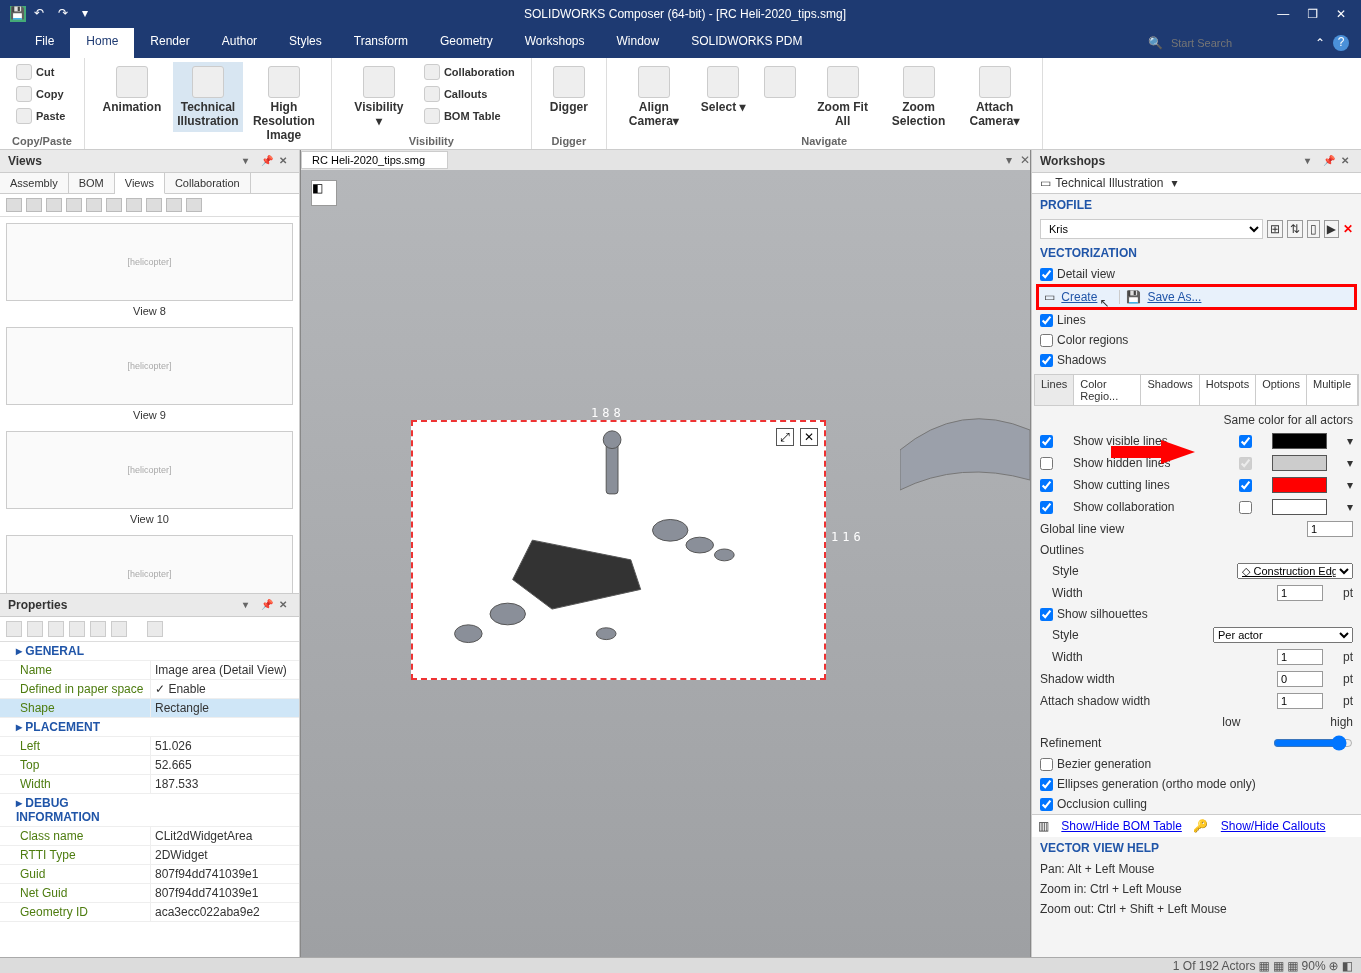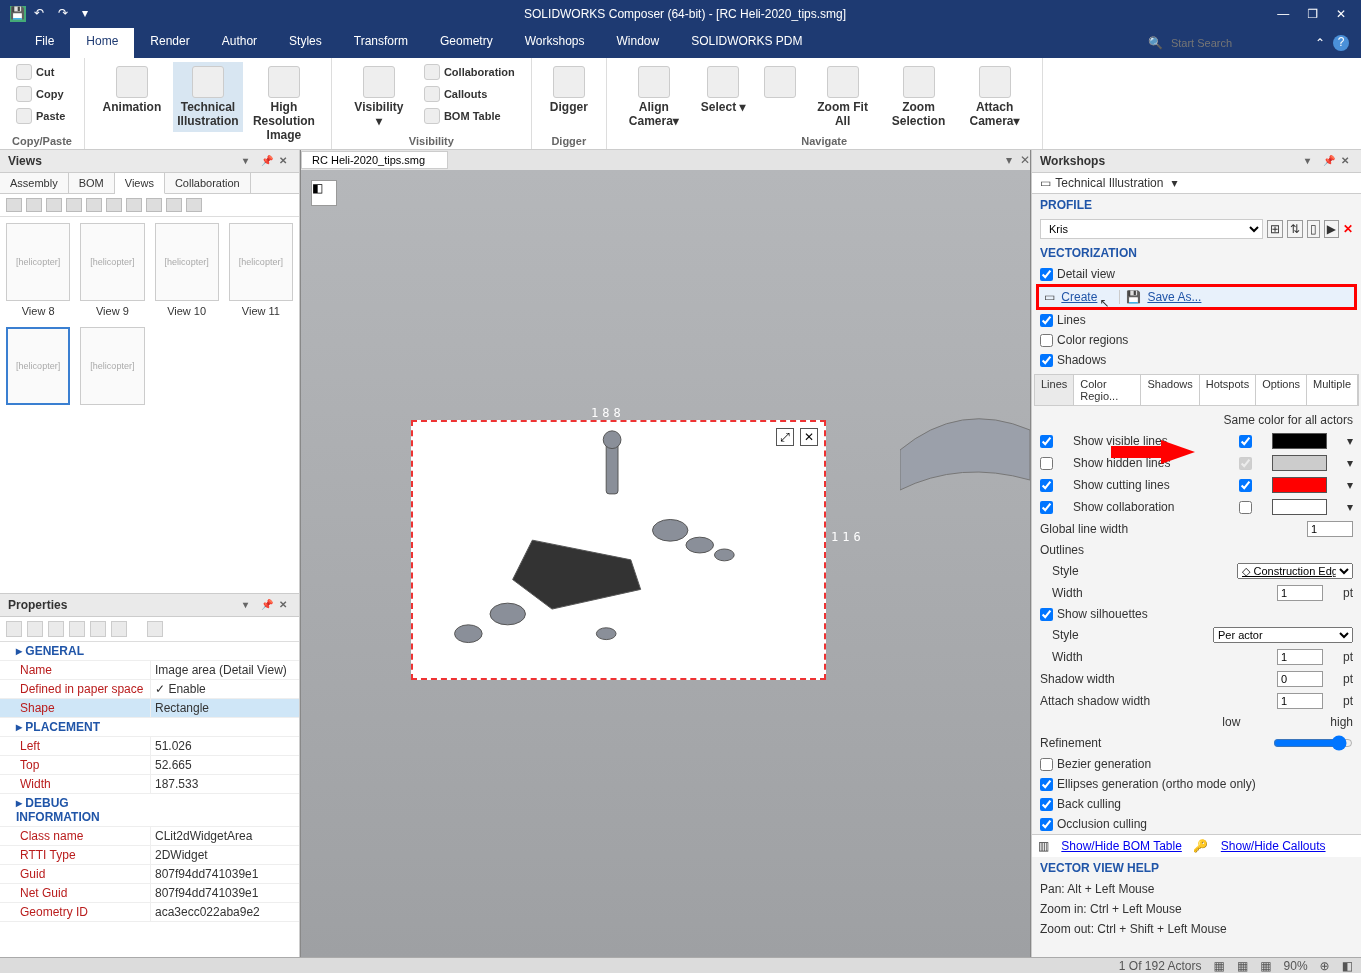--- a/index.html
+++ b/index.html
@@ -26,30 +26,30 @@
 .workspace { position:absolute; top:150px; bottom:16px; left:0; right:0; display:flex; }
 .leftcol { width:300px; display:flex; flex-direction:column; background:#f0f0f0; border-right:1px solid #ccc;}
 .panel-head { background:#eaeaea; border-bottom:1px solid #ccc; padding:4px 8px; font-weight:600; color:#333; display:flex; align-items:center;}
 .panel-head .flexspace{flex:1;}
 .panel-head .pbtn{width:12px;height:12px;margin-left:6px;color:#666;font-size:10px;}
 .views-tabs { display:flex; background:#f8f8f8; border-bottom:1px solid #ccc;}
 .views-tabs .vt { padding:4px 10px; border-right:1px solid #ccc; font-size:11px; color:#333;}
 .views-tabs .vt.active { background:#fff; border-bottom:1px solid #fff; margin-bottom:-1px;}
 .views-toolbar { padding:4px 6px; display:flex; gap:4px; background:#fff; border-bottom:1px solid #ddd;}
 .views-toolbar span{ width:16px; height:14px; background:#ddd; border:1px solid #bbb;}
-.views-grid { flex:1; background:#fff; overflow:auto; padding:6px; display:grid; grid-template-columns:1fr 1fr 1fr 1fr; gap:10px; align-content:start;}
+.views-grid { flex:1; background:#fff; overflow:auto; padding:6px; display:grid; grid-template-columns:1fr; gap:10px; align-content:start;}
 .thumb { border:1px solid #ccc; height:78px; background:#fafafa; display:flex; align-items:center; justify-content:center; color:#aaa; font-size:9px;}
 .thumb.sel{border:2px solid #3a7fd1;}
 .thumb-cap{ text-align:center; font-size:11px; padding-top:4px; color:#333;}
 .props { flex:1; display:flex; flex-direction:column; border-top:1px solid #ccc; min-height:0;}
 .props-toolbar{ padding:4px 6px; display:flex; gap:5px; background:#fff; border-bottom:1px solid #ddd;}
 .props-toolbar span{width:16px;height:16px;background:#eaeaea;border:1px solid #ccc;}
 .props-body { flex:1; overflow:auto; background:#fff;}
 .prow { display:flex; border-bottom:1px solid #eee; font-size:11px;}
-.prow .k { width:150px; padding:2px 4px 2px 20px; color:#b91c1c;}
+.prow .k { width:150px; padding:2px 4px 2px 20px; color:#4d7c0f;}
 .prow .v { flex:1; padding:2px 4px; color:#333; border-left:1px solid #eee;}
 .prow.section .k{ padding-left:16px; color:#2055a8; font-weight:600;}
 .prow.sel .k,.prow.sel .v{background:#cfe6f7;}
 .centercol { flex:1; position:relative; background:#aeb0b3; border-left:1px solid #888; border-right:1px solid #888;}
 .doc-tab { position:absolute; top:0; left:0; right:0; height:20px; background:#e4e4e4; display:flex; align-items:center;}
 .doc-tab .dtab{ background:#fff; border:1px solid #ccc; padding:2px 22px 2px 10px; font-size:11px; position:relative;}
 .doc-tab .dflex{flex:1;}
 .doc-tab .dbtn{width:14px;padding:0 4px;color:#666;}
 .view3d { position:absolute; top:20px; left:0; right:0; bottom:0; background:linear-gradient(#b5b7ba,#9ea0a3); overflow:hidden;}
 .magcube{position:absolute;top:10px;left:10px; width:26px;height:26px;border:1px solid #999;background:#fff;}
@@ -66,21 +66,21 @@
 .ws-tabs .wt{padding:3px 6px;border-right:1px solid #ccc;font-size:11px;}
 .ws-tabs .wt.active{background:#eaeaea;}
 .ws-inputrow{display:flex;align-items:center;padding:3px 8px;gap:20px;}
 .ws-inputrow label{flex:1;}
 .ws-inputrow input[type=text]{width:46px;border:1px solid #999;padding:1px 3px;}
 .ws-colorbox{width:55px;height:16px;border:1px solid #555;}
 .createbox{border:3px solid red; padding:3px 5px; display:flex; gap:6px; margin:0 4px; background:#e8f1fb;}
 .arrow{position:absolute; left:860px; top:290px; width:0;height:0;border-top:12px solid transparent;border-bottom:12px solid transparent;border-left:34px solid red;}
 .arrowstem{position:absolute;left:810px;top:296px;width:60px;height:12px;background:red;}
 .ws-footer{border-top:1px solid #ccc;padding:4px 6px;display:flex;gap:12px;background:#fff;}
-.statusbar{position:absolute;bottom:0;left:0;right:0;height:16px;background:#dcdcdc;border-top:1px solid #aaa;font-size:10px;color:#555;display:flex;align-items:center;padding:0 8px;gap:12px;justify-content:flex-end;}
+.statusbar{position:absolute;bottom:0;left:0;right:0;height:16px;background:#dcdcdc;border-top:1px solid #aaa;font-size:10px;color:#555;display:flex;align-items:center;padding:0 8px;gap:3px;justify-content:flex-end;}
 select,input{font-size:11px;}
 </style>
 </head>
 <body>
 
 <div class="titlebar">
   <div class="qat">
     <span style="background:#4a7;">💾</span>
     <span>↶</span>
     <span>↷</span>
@@ -450,21 +450,21 @@
           </div>
           <div class="ws-inputrow">
             <input type="checkbox" class="ws-chk" checked="" style="">
             <label>Show collaboration</label>
             <input type="checkbox" class="ws-chk" style="">
             <span class="ws-colorbox" style="background:#fff;"></span>
             <span>▾</span>
           </div>
         </div>
       <div class="ws-inputrow">
-          <label>Global line width</label>
+          <label>Global line view</label>
           <input type="text" value="1" style="">
         </div>
       <div class="ws-line">
           <span>Outlines</span>
         </div>
       <div class="ws-inputrow">
           <label style="padding-left:12px;">Style</label>
           <select style="width:116px;text-decoration:underline;"><option>◇ Construction Edges</option></select>
         </div>
       <div class="ws-inputrow">
@@ -504,24 +504,20 @@
           <label>Refinement</label>
           <input type="range" min="0" max="10" value="9" style="width: 80px;">
         </div>
       <div class="ws-line">
           <input type="checkbox" class="ws-chk" style="">
           <span>Bezier generation</span>
         </div>
       <div class="ws-line">
           <input type="checkbox" class="ws-chk" checked="" style="">
           <span>Ellipses generation (ortho mode only)</span>
-        </div>
-      <div class="ws-line">
-          <input type="checkbox" class="ws-chk" checked="" style="">
-          <span>Back culling</span>
         </div>
       <div class="ws-line">
           <input type="checkbox" class="ws-chk" checked="" style="">
           <span>Occlusion culling</span>
         </div>
       <div class="ws-footer">
         <span>▥</span>
           <a href="#">Show/Hide BOM Table</a>
         <span>🔑</span>
           <a href="#">Show/Hide Callouts</a>

